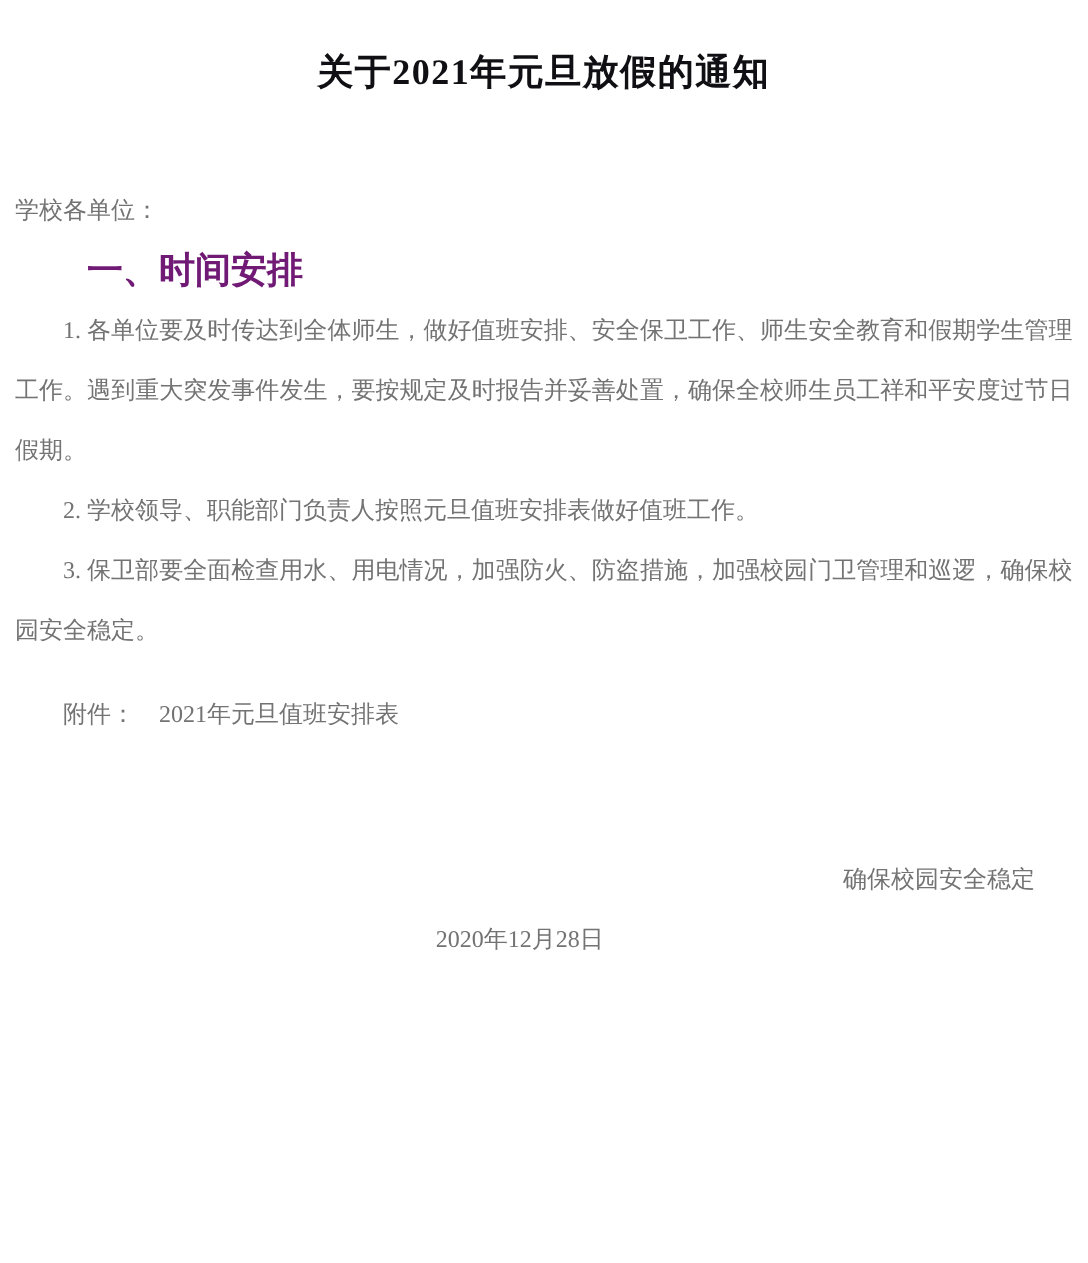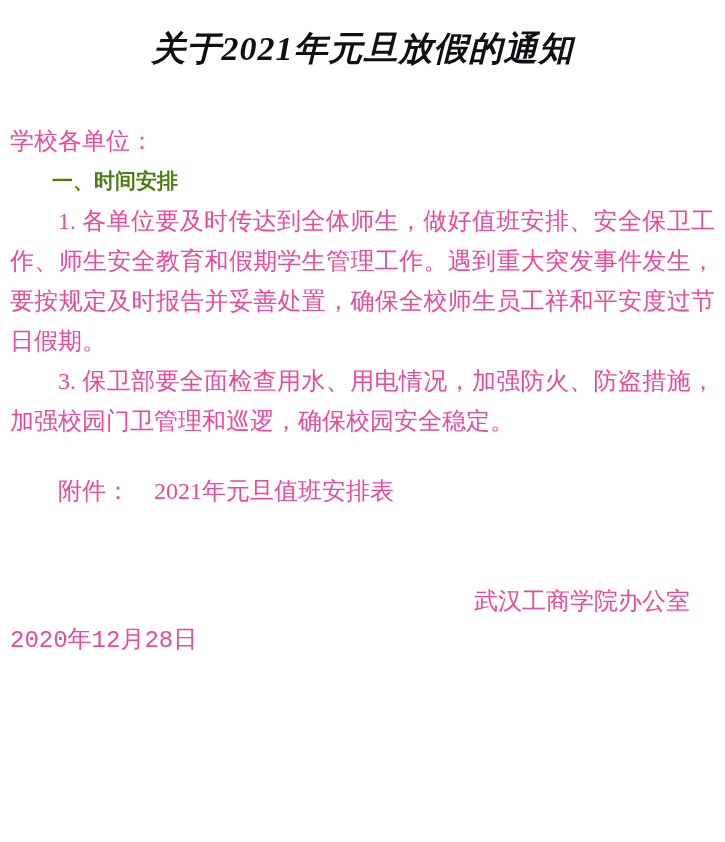--- a/index.html
+++ b/index.html
@@ -13,86 +13,85 @@
     .page {
       position: relative;
       width: 725px;
       height: 842px;
       background: #ffffff;
       padding: 0 10px;
     }
     .doc-title {
       margin-top: 26px;
       line-height: 46px;
-      font-size: 34px;
+      font-size: 24px;
       font-weight: bold;
       text-align: center;
       color: #101014;
       font-family: "Liberation Serif", "DejaVu Serif", serif;
       letter-spacing: 1px;
-      font-style: italic;
     }
     .body-block {
-      color: #ec4899;
-      font-size: 24px;
+      color: #737373;
+      font-size: 16px;
       line-height: 40px;
     }
     .salutation {
       margin-top: 49px;
     }
     .para {
       text-indent: 2em;
       text-align: justify;
     }
     .section-heading {
       text-indent: 2em;
       font-weight: bold;
-      color: #4d7c0f;
+      color: #701a75;
       font-family: "Liberation Sans", "DejaVu Sans", sans-serif;
-      font-size: 21px;
+      font-size: 24px;
       line-height: 40px;
     }
     .attachment-line {
-      margin-top: 30px;
+      margin-top: 16px;
       text-indent: 2em;
     }
     .attachment-title {
       margin-left: 1em;
     }
     .signature-org {
       margin-top: 70px;
       text-align: right;
       padding-right: 25px;
     }
     .signature-date {
-      text-align: left;
+      text-align: center;
       padding-right: 32px;
-      font-family: Liberation Mono, monospace;
     }
   </style>
 </head>
 <body>
 
 <div class="page">
 
   <h1 class="doc-title">关于2021年元旦放假的通知</h1>
 
   <div class="body-block salutation">学校各单位：</div>
 
 
   <div class="section-heading">一、时间安排</div>
 
 
 
   <div class="body-block para">1. 各单位要及时传达到全体师生，做好值班安排、安全保卫工作、师生安全教育和假期学生管理工作。遇到重大突发事件发生，要按规定及时报告并妥善处置，确保全校师生员工祥和平安度过节日假期。</div>
 
+  <div class="body-block para">2. 学校领导、职能部门负责人按照元旦值班安排表做好值班工作。</div>
 
   <div class="body-block para">3. 保卫部要全面检查用水、用电情况，加强防火、防盗措施，加强校园门卫管理和巡逻，确保校园安全稳定。</div>
 
   <div class="body-block attachment-line">
     <span>附件：</span><span class="attachment-title">2021年元旦值班安排表</span>
   </div>
 
-  <div class="body-block signature-org">武汉工商学院办公室</div>
+  <div class="body-block signature-org">确保校园安全稳定</div>
 
   <div class="body-block signature-date">2020年12月28日</div>
 
 </div>
 
 </body></html>

